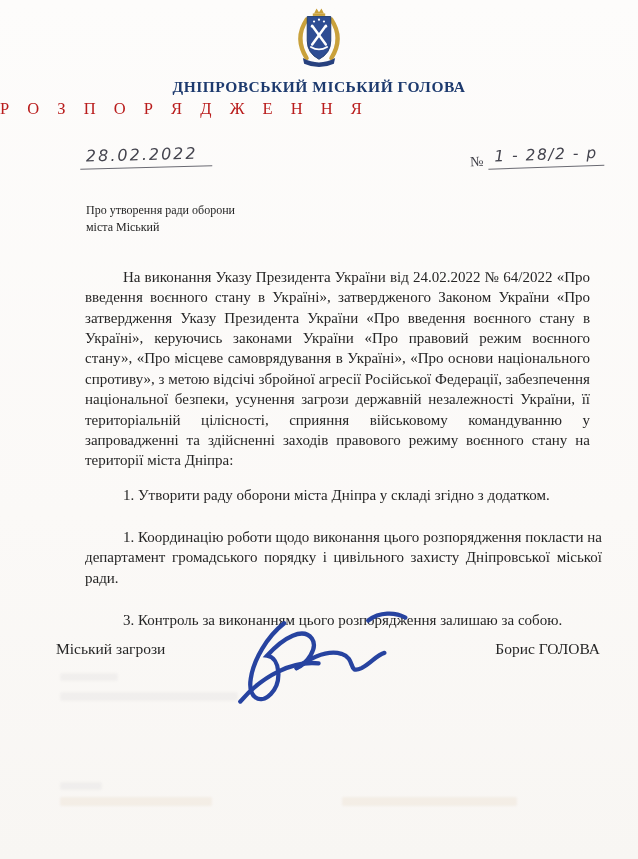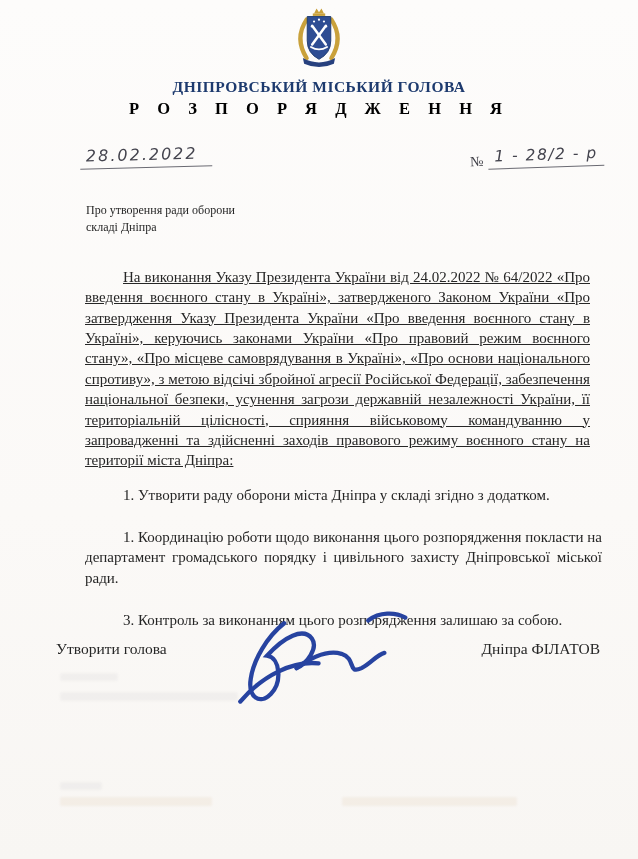--- a/index.html
+++ b/index.html
@@ -13,23 +13,23 @@
   }
   .page{position:absolute;inset:0;border-radius:11px;}
   
   .emblem-wrap{display:flex;justify-content:center;padding-top:6px;}
   .org-title{
     text-align:center;margin-top:10px;
     font-weight:bold;font-size:15.5px;letter-spacing:.5px;
     color:#1d3a6e;
   }
   .doc-type{
-    text-align:center;margin-top:3px;
-    font-weight:bold;font-size:16.5px;letter-spacing:7px;
-    color:#000000;
+    margin-top:3px;
+    font-weight:normal;font-size:16.5px;letter-spacing:7px;
+    color:#b91c1c;
   }
   
   .meta-row{
     display:flex;justify-content:space-between;align-items:flex-end;
     margin:26px 20px 0 80px;
   }
   .handwriting{
     font-family:"DejaVu Sans", sans-serif;
     font-style:italic;
     color:#44444e;
@@ -44,21 +44,21 @@
   .num-label{font-size:14px;color:#3c3c44;margin-right:5px;font-family:"Liberation Serif",serif;}
   .num-value{
     border-bottom:1.5px solid #6a6a72;
     padding:0 6px 3px 6px;
     font-size:15.5px;letter-spacing:1.5px;
   }
   
   .subject{margin:34px 20px 0 86px;font-size:12px;line-height:1.45;}
   
   .body-text{margin:30px 36px 0 85px;font-size:15px;line-height:1.36;text-align:justify;}
-  .body-text p{margin:0 12px 14px 0;text-indent:38px;text-decoration:underline;}
+  .body-text p{margin:0 12px 14px 0;text-indent:38px;}
   .items div{margin:0 0 14px 0;text-indent:38px;text-align:justify;}
   
   .sig-row{
     position:absolute;left:0;right:0;top:640px;
     display:flex;justify-content:space-between;
     padding:0 38px 0 56px;
     font-size:15.5px;
   }
   .sig-svg{position:absolute;left:225px;top:608px;}
   
@@ -102,35 +102,35 @@
   <div class="meta-row">
     <span class="handwriting date-box">28.02.2022</span>
     <span class="num-box">
       <span class="num-label">№</span>
       <span class="handwriting num-value">1 - 28/2 - р</span>
     </span>
   </div>
 
   <div class="subject">
     <div>Про утворення ради оборони</div>
-    <div>складі Дніпра</div>
+    <div>міста Міський</div>
   </div>
 
   <div class="body-text">
     <p>На виконання Указу Президента України від 24.02.2022 № 64/2022 «Про введення воєнного стану в Україні», затвердженого Законом України «Про затвердження Указу Президента України «Про введення воєнного стану в Україні», керуючись законами України «Про правовий режим воєнного стану», «Про місцеве самоврядування в Україні», «Про основи національного спротиву», з метою відсічі збройної агресії Російської Федерації, забезпечення національної безпеки, усунення загрози державній незалежності України, її територіальній цілісності, сприяння військовому командуванню у запровадженні та здійсненні заходів правового режиму воєнного стану на території міста Дніпра:</p>
     <div class="items" style="margin-top:12px;">
       <div style="margin-bottom:22px;">1. Утворити раду оборони міста Дніпра у складі згідно з додатком.</div>
       <div style="margin-bottom:22px;">1. Координацію роботи щодо виконання цього розпорядження покласти на департамент громадського порядку і цивільного захисту Дніпровської міської ради.</div>
       <div>3. Контроль за виконанням цього розпорядження залишаю за собою.</div>
     </div>
   </div>
 
   <div class="sig-row">
-    <span>Утворити голова</span>
-    <span>Дніпра ФІЛАТОВ</span>
+    <span>Міський загрози</span>
+    <span>Борис ГОЛОВА</span>
   </div>
 
   <svg class="sig-svg" width="210" height="105" viewBox="0 0 220 110" aria-hidden="true">
     <g fill="none" stroke="#2743a0" stroke-width="4.5" stroke-linecap="round">
       <path d="M62,16 C44,30 30,54 27,74 C24,93 36,102 48,90 C60,78 58,52 44,50 C62,30 82,20 91,32 C98,42 86,58 75,63"></path>
       <path d="M75,63 C90,52 108,44 122,48 C138,53 128,70 143,63 C153,58 159,49 167,47"></path>
       <path d="M16,98 C40,70 72,55 98,58"></path>
       <path d="M150,13 C162,4 178,4 189,10"></path>
     </g>
   </svg>

